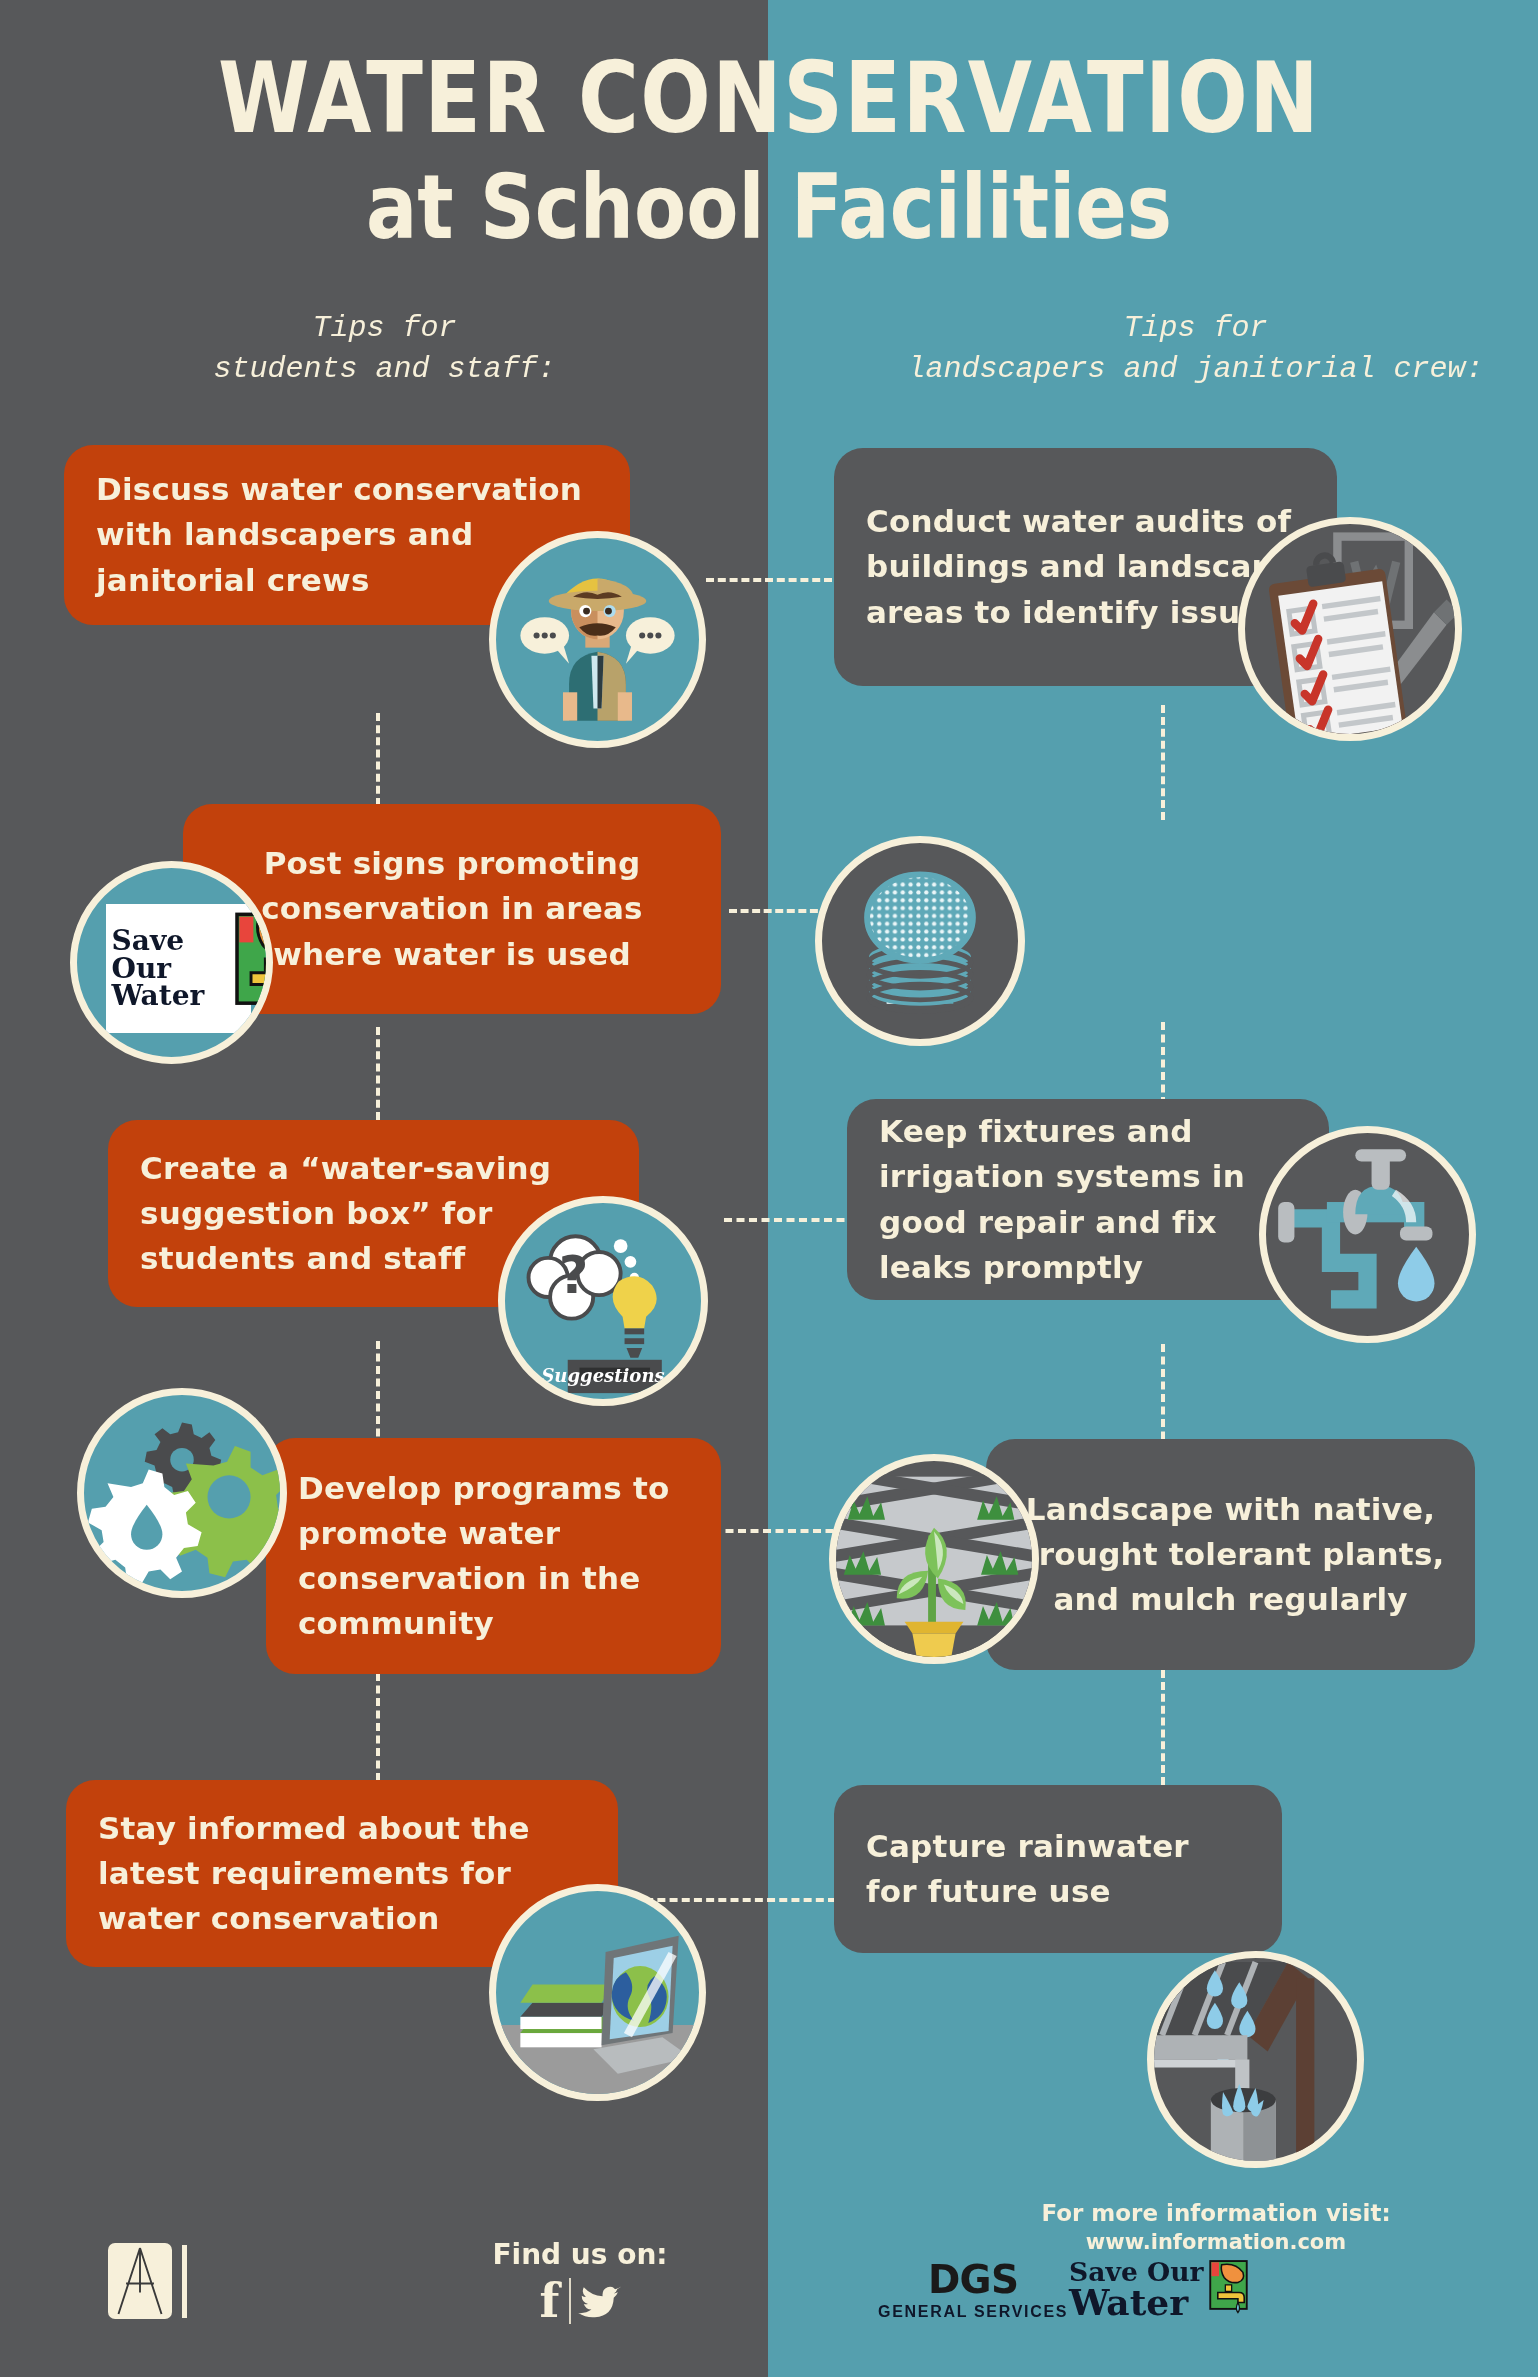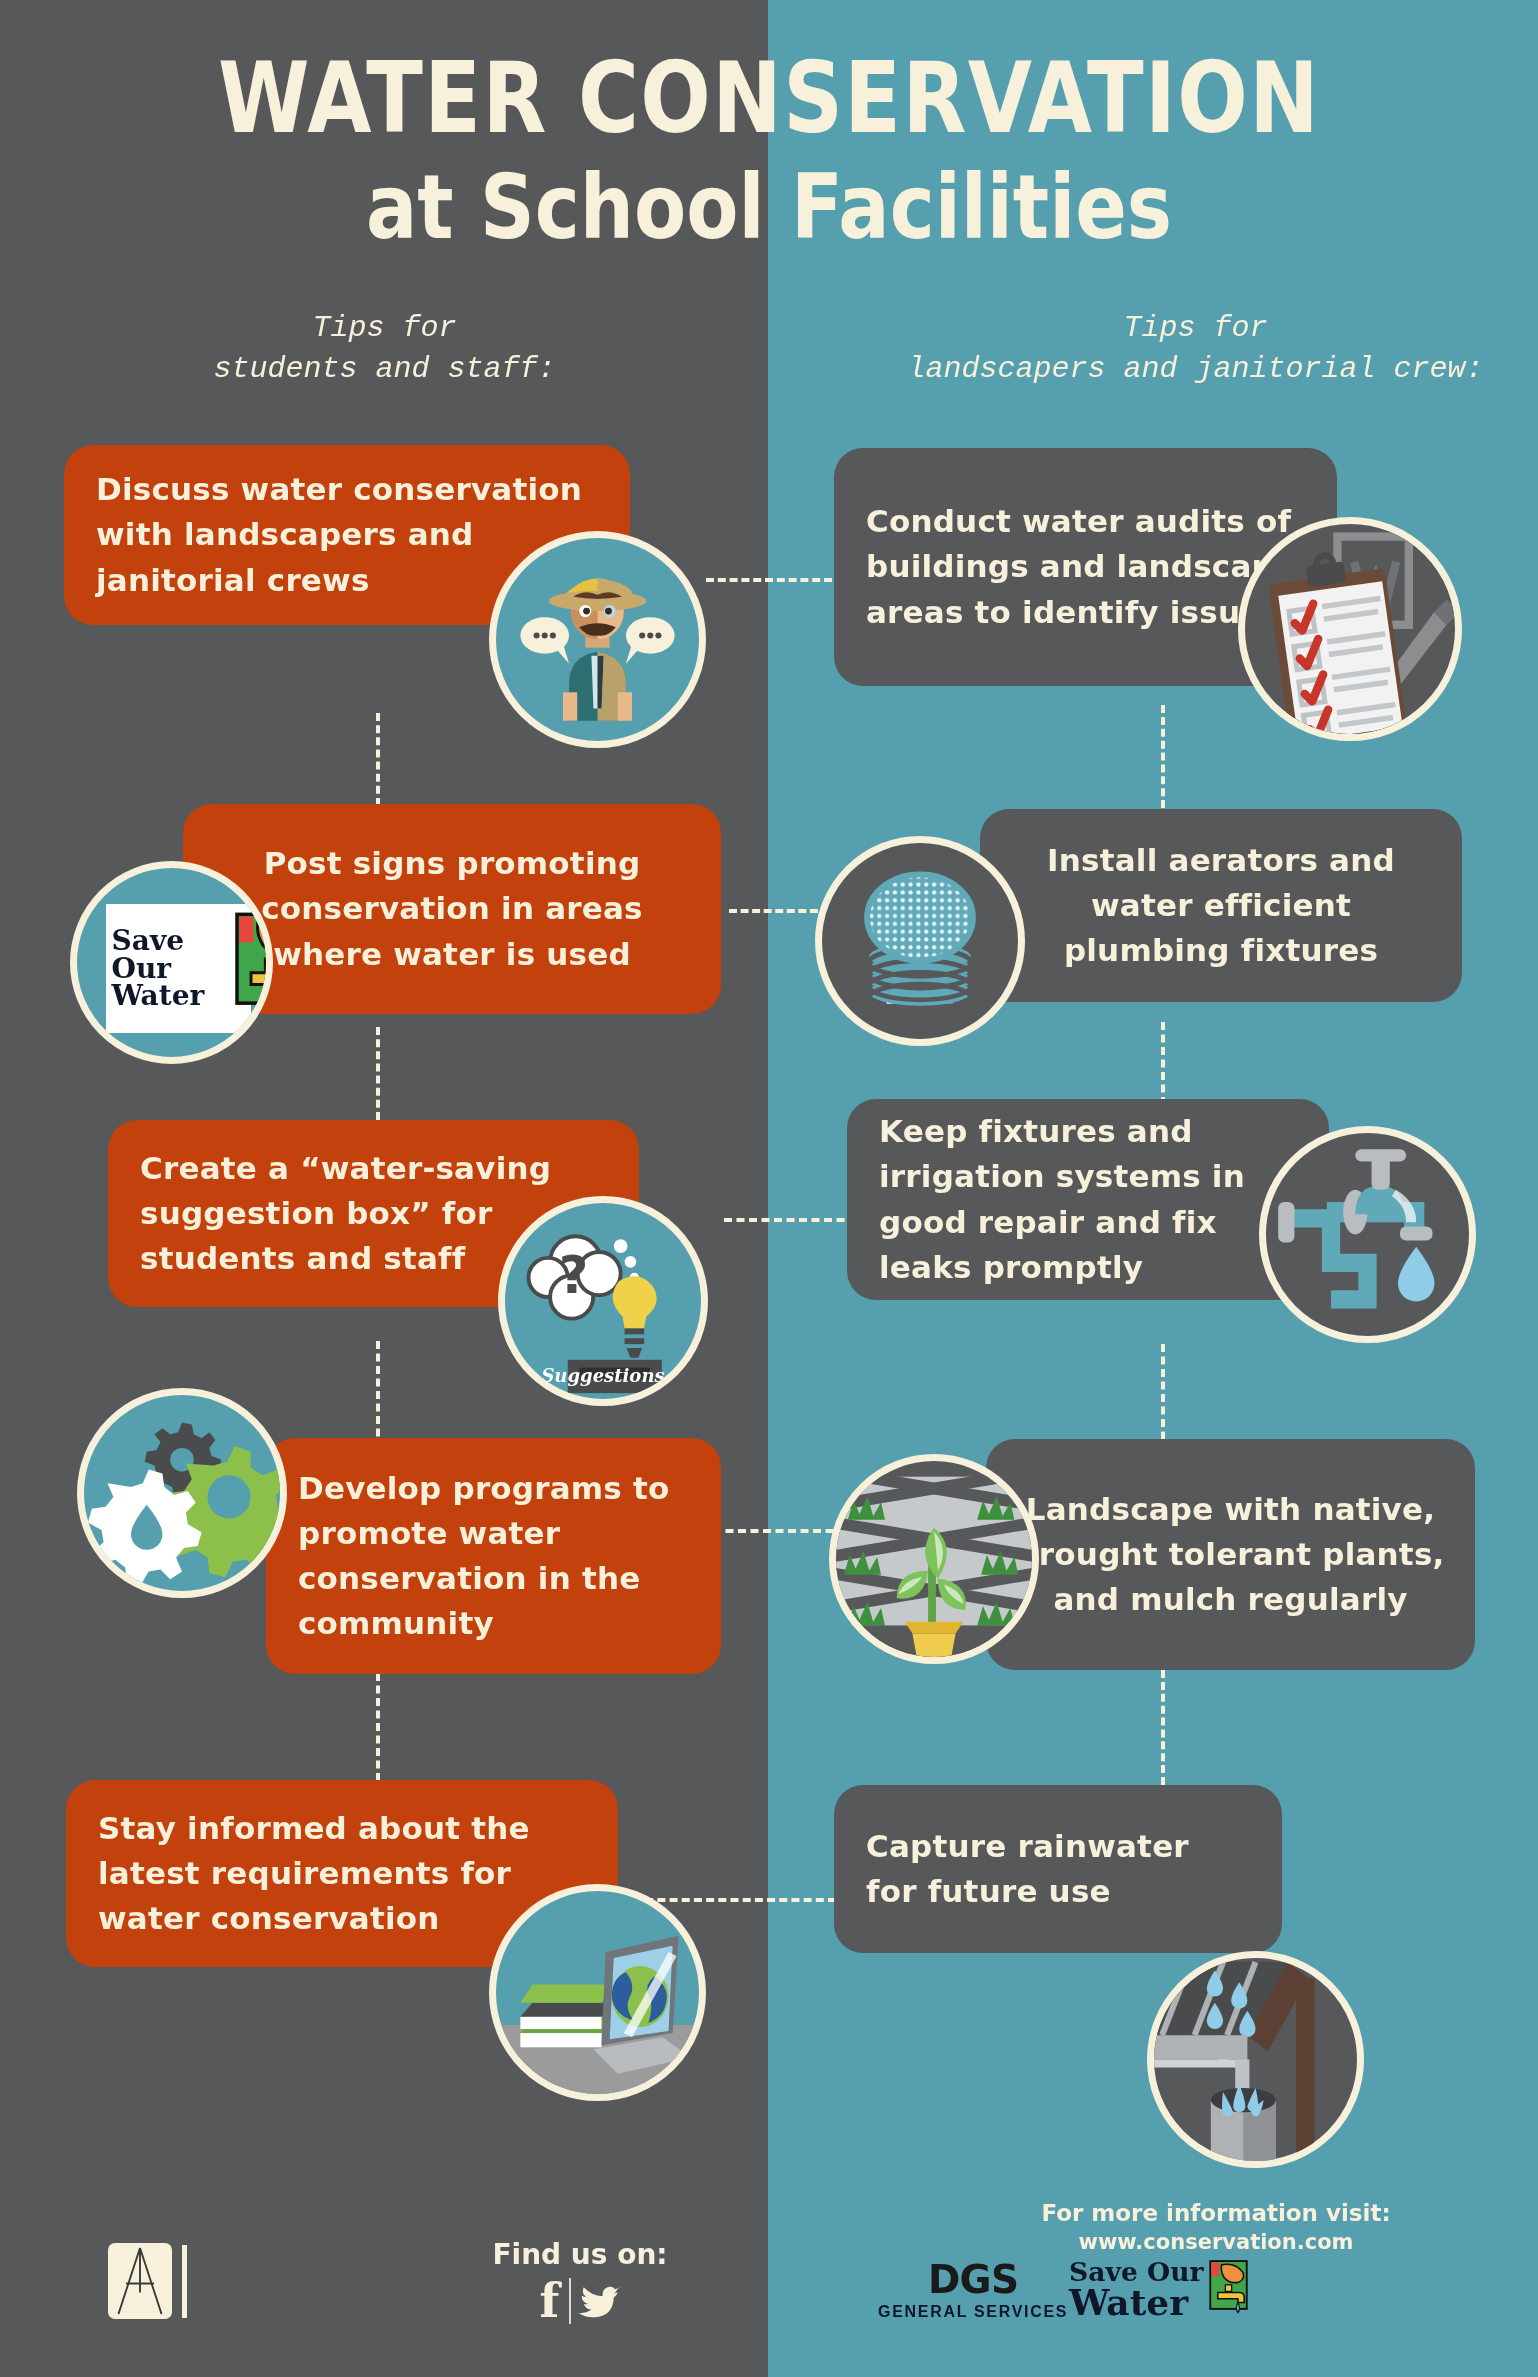--- a/index.html
+++ b/index.html
@@ -170,23 +170,20 @@
   </div>
 
   <div class="card teal al" style="left:66px;top:1780px;width:552px;height:187px;">
     <span class="txt">Stay informed about the latest requirements for water conservation</span>
   </div>
 
   <div class="card gray al" style="left:834px;top:448px;width:503px;height:238px;">
     <span class="txt">Conduct water audits of buildings and landscape areas to identify issues</span>
   </div>
 
-  <div class="card gray ac" style="left:980px;top:809px;width:482px;height:193px;">
-    <span class="txt">Install aerators and water efficient plumbing fixtures</span>
-  </div>
 
   <div class="card gray al" style="left:847px;top:1099px;width:482px;height:201px;">
     <span class="txt">Keep fixtures and irrigation systems in good repair and fix leaks promptly</span>
   </div>
 
   <div class="card gray ac" style="left:986px;top:1439px;width:489px;height:231px;">
     <span class="txt">Landscape with native, drought tolerant plants, and mulch regularly</span>
   </div>
 
   <div class="card gray al" style="left:834px;top:1785px;width:448px;height:168px;">
@@ -503,21 +500,21 @@
             <path d="M62 8 q-5 3 -9 4 q-4 -5 -11 -3 q-8 3 -7 13 q-16 -1 -27 -13 q-4 8 3 14 q-3 0 -6 -2 q0 9 9 12 q-3 1 -6 0 q3 8 11 8 q-8 6 -19 5 q11 7 24 6 q26 -2 27 -28 q4 -3 6 -8 q-3 1 -6 2 q4 -2 5 -6 Z" fill="#F7F0DA"></path>
           </svg>
         </div>
       </div>
     </div>
   </div>
 
   <div class="footer-right">
     <div class="info">
       <div class="info-l1">For more information visit:</div>
-      <div class="info-l2">www.conservation.com</div>
+      <div class="info-l2">www.information.com</div>
     </div>
 
     <div class="dgs">
       <div class="dgs-big">DGS</div>
       <div class="dgs-small">GENERAL SERVICES</div>
     </div>
 
     <div class="sow-footer">
       <div style="display:flex;align-items:center;">
         <div class="sow-words" style="font-size:26.6px;text-align:left;">

